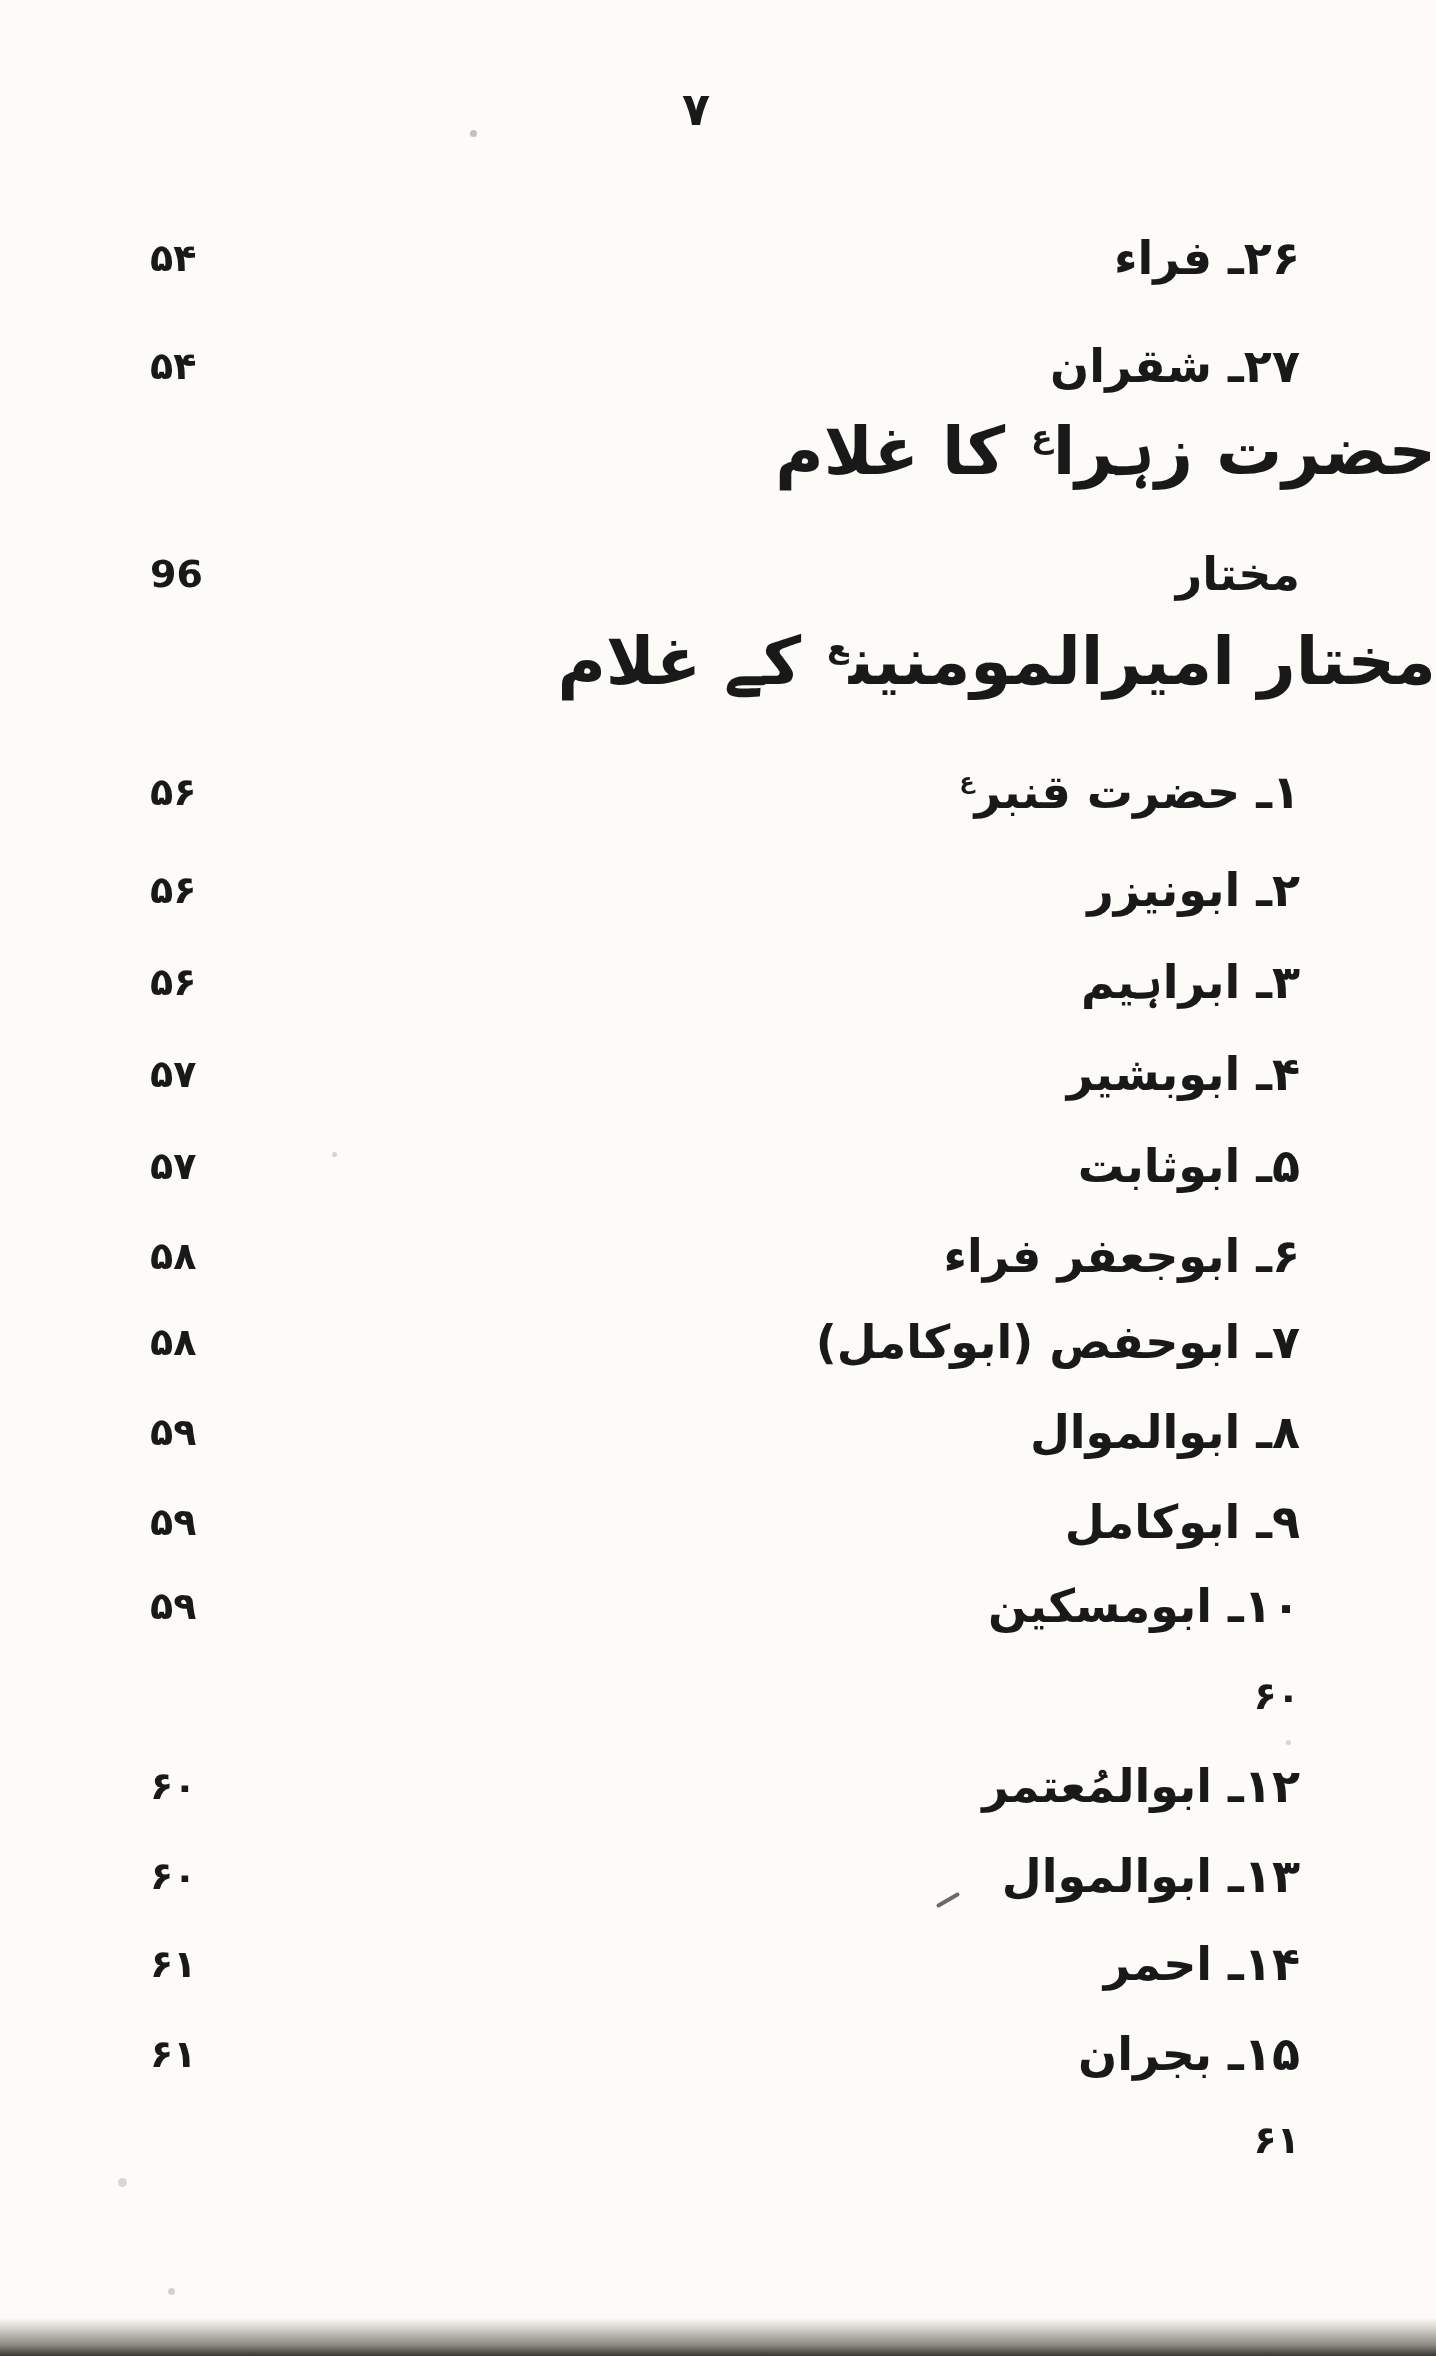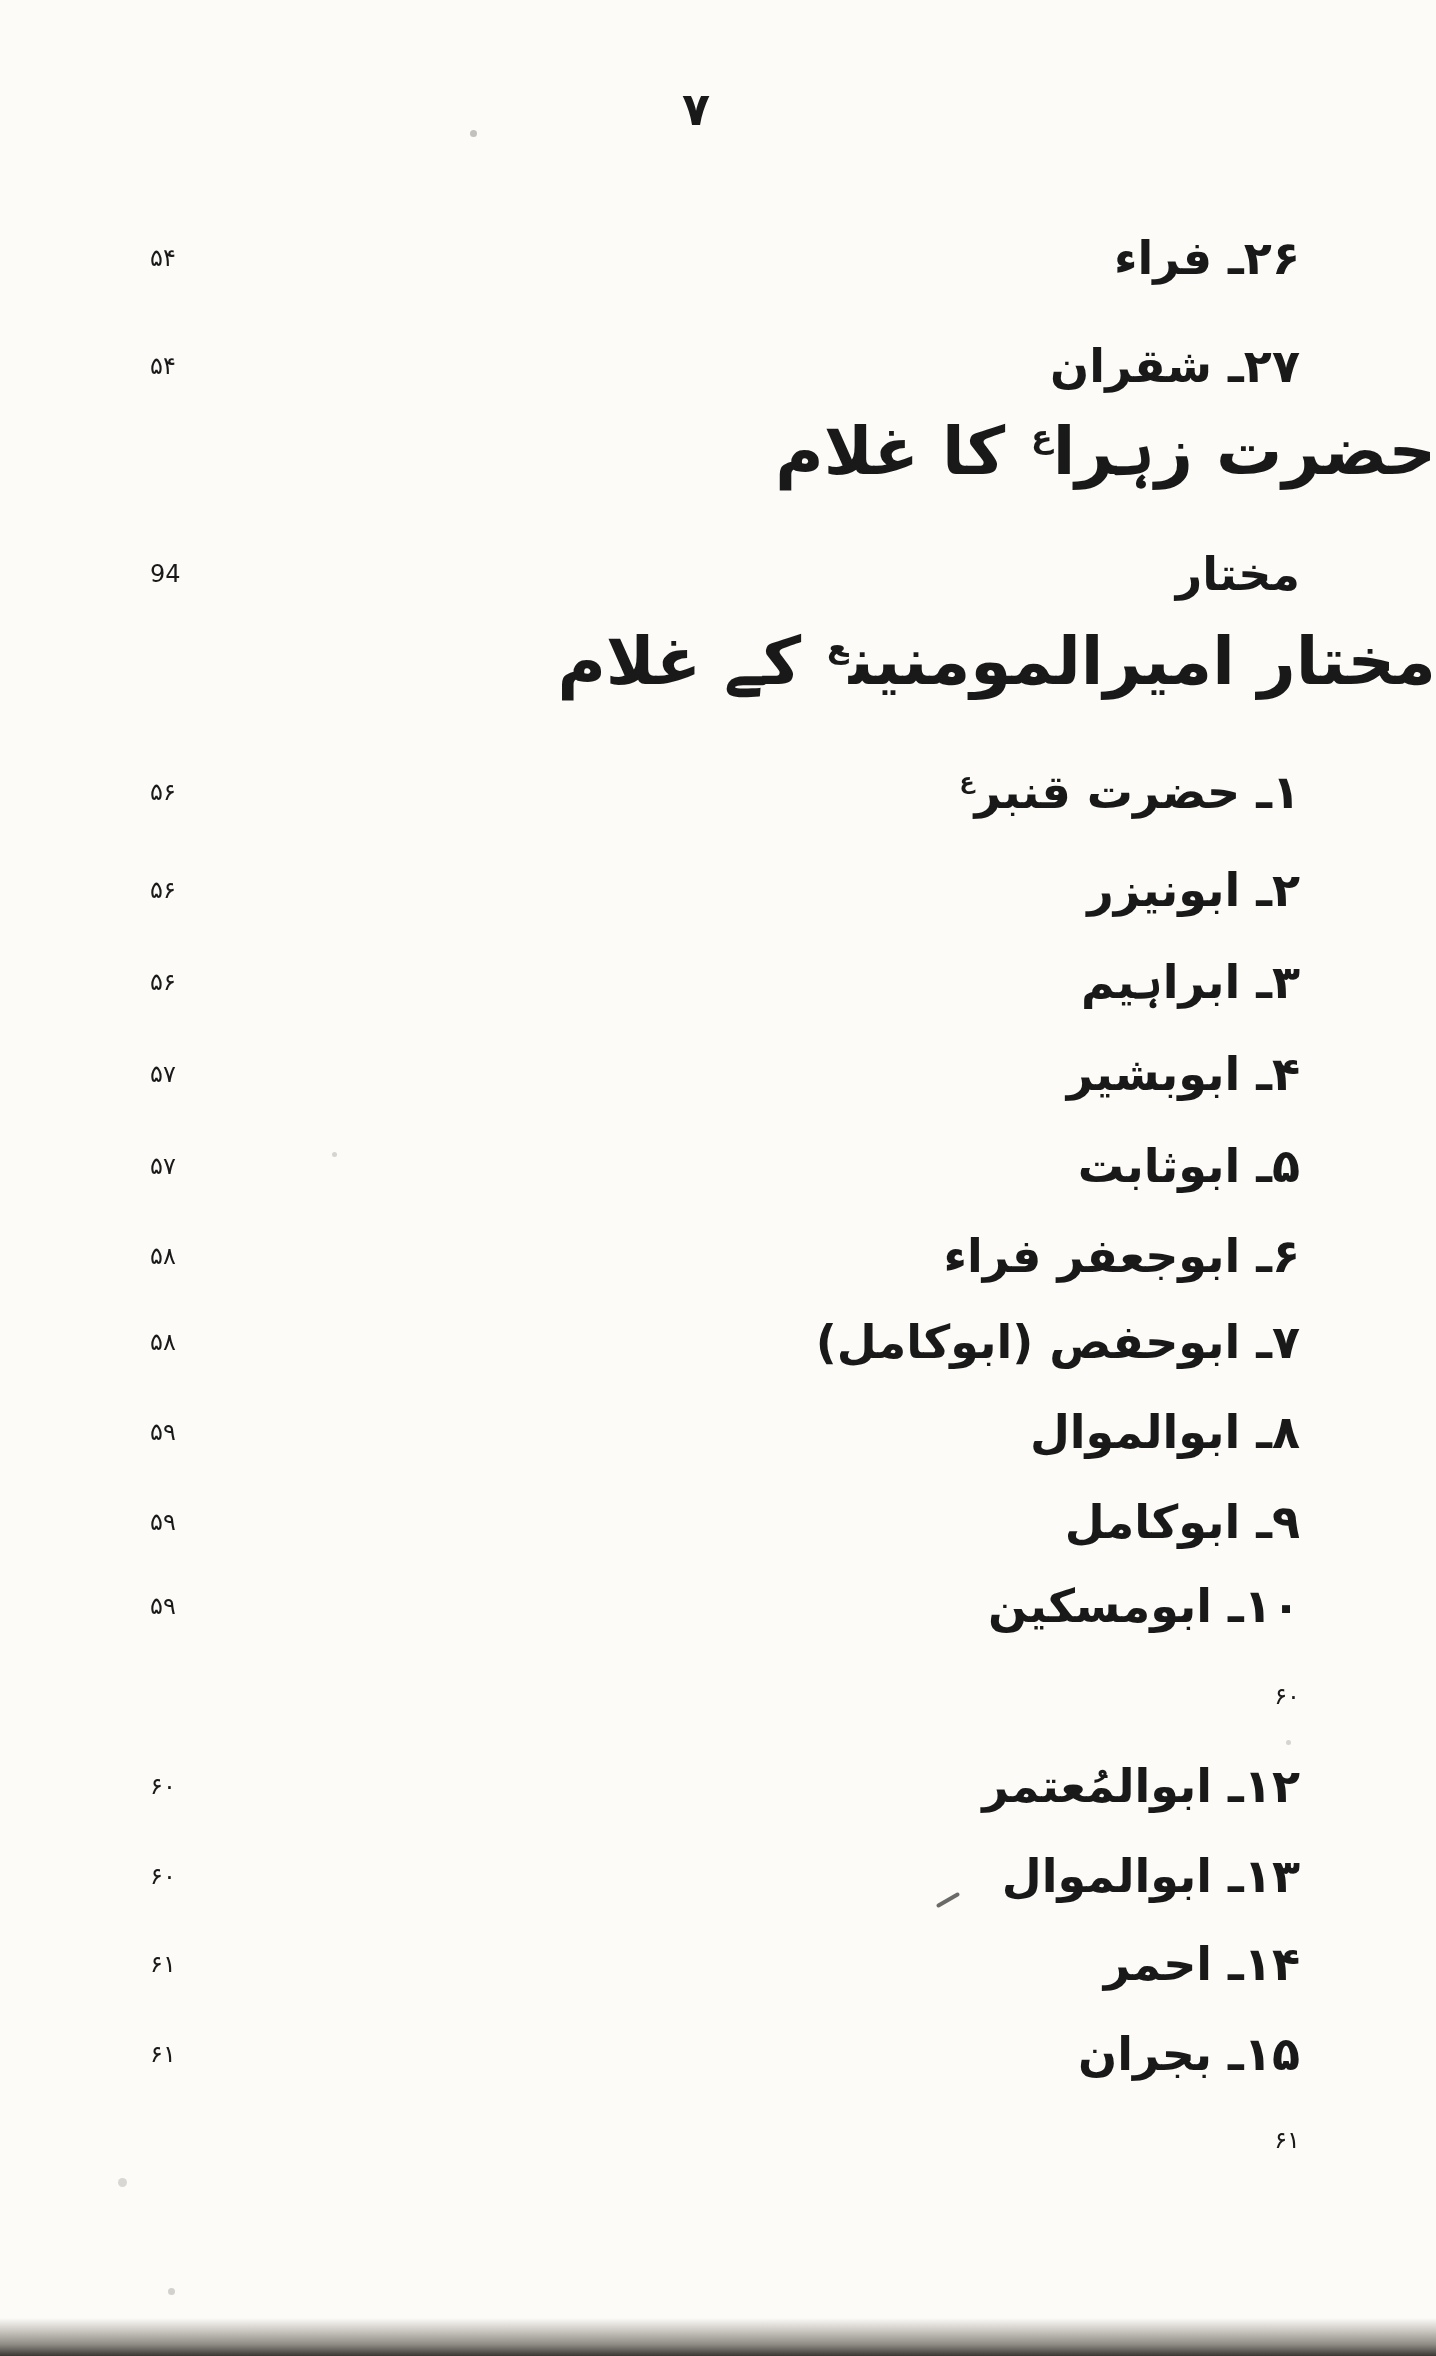--- a/index.html
+++ b/index.html
@@ -15,21 +15,21 @@
   .folio{
     position:absolute;top:82px;left:0;right:44px;
     text-align:center;
     font-size:46px;font-weight:bold;
   }
   .toc-row{
     position:absolute;right:136px;left:150px;height:100px;
     display:flex;justify-content:space-between;align-items:center;
   }
   .entry-label{font-size:46px;font-weight:bold;white-space:nowrap;}
-  .entry-page{font-size:24px;font-weight:normal;}
+  .entry-page{font-size:38px;font-weight:bold;}
   .sup{font-size:0.48em;position:relative;top:-0.85em;margin-left:3px;}
   .heading{
     position:absolute;left:0;right:0;
     text-align:right;
     font-size:66px;font-weight:bold;
     line-height:1.5;
   }
   .speck{position:absolute;background:#7d7b76;border-radius:50%;}
   .stray-mark{
     position:absolute;left:935px;top:1898px;width:26px;height:4px;
@@ -56,21 +56,21 @@
     <span class="entry-label">۲۷ـ شقران</span>
     <span class="entry-page">۵۴</span>
   </div>
 
   <div class="heading" style="top:402px">
     <span>حضرت زہرا</span><span class="sup">ع</span><span> کا غلام</span>
   </div>
 
   <div class="toc-row" style="top:524px">
     <span class="entry-label">مختار</span>
-    <span class="entry-page">94</span>
+    <span class="entry-page">96</span>
   </div>
 
   <div class="heading" style="top:612px">
     <span>مختار امیرالمومنین</span><span class="sup">ع</span><span> کے غلام</span>
   </div>
 
   <div class="toc-row" style="top:742px">
     <span class="entry-label"><span>۱ـ حضرت قنبر</span><span class="sup">ع</span></span>
     <span class="entry-page">۵۶</span>
   </div>

